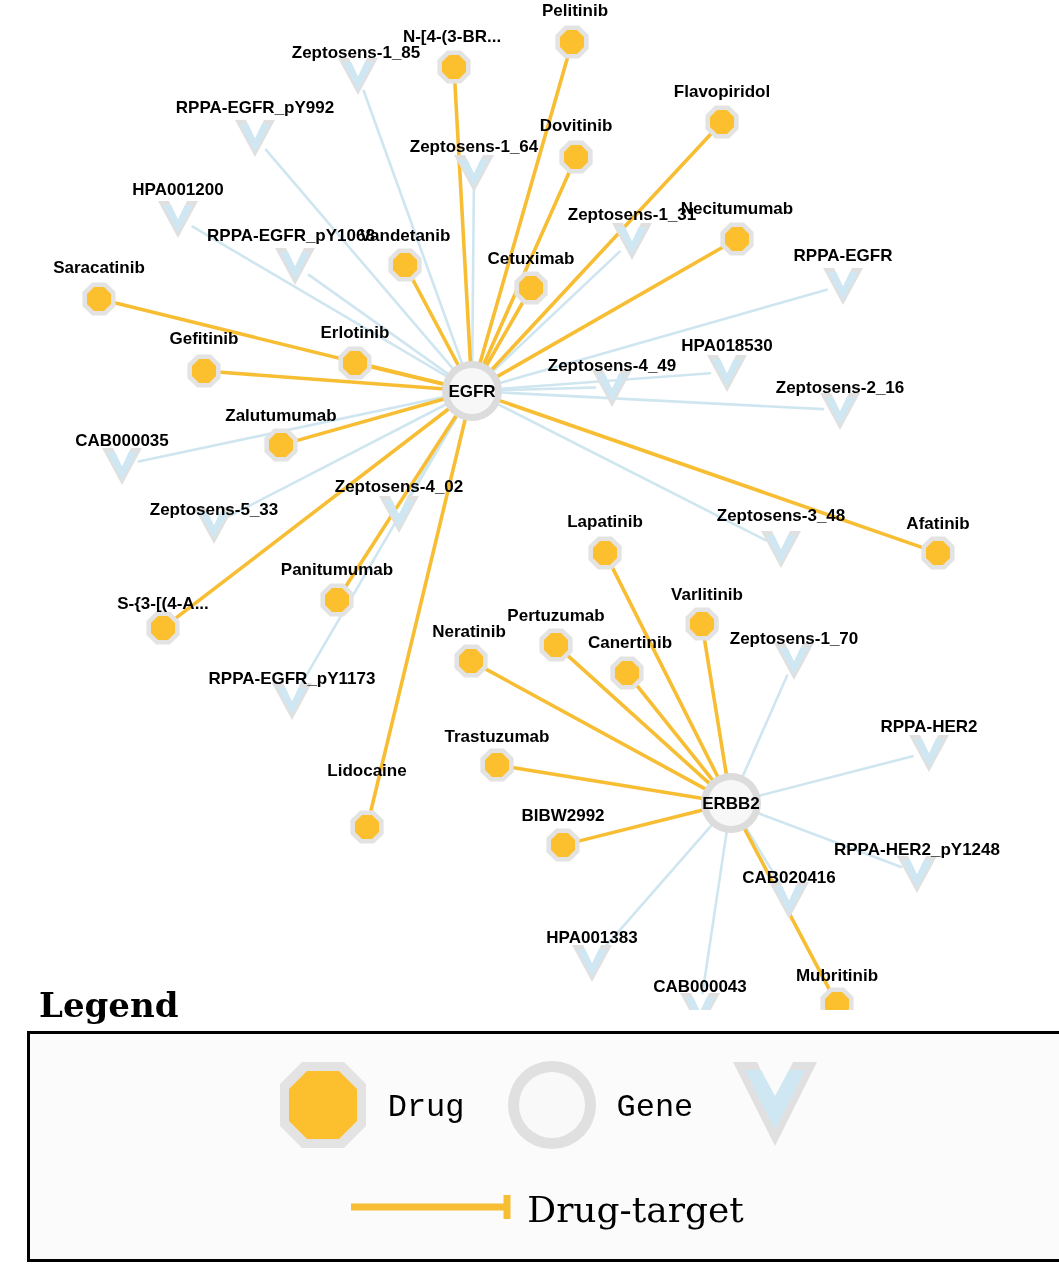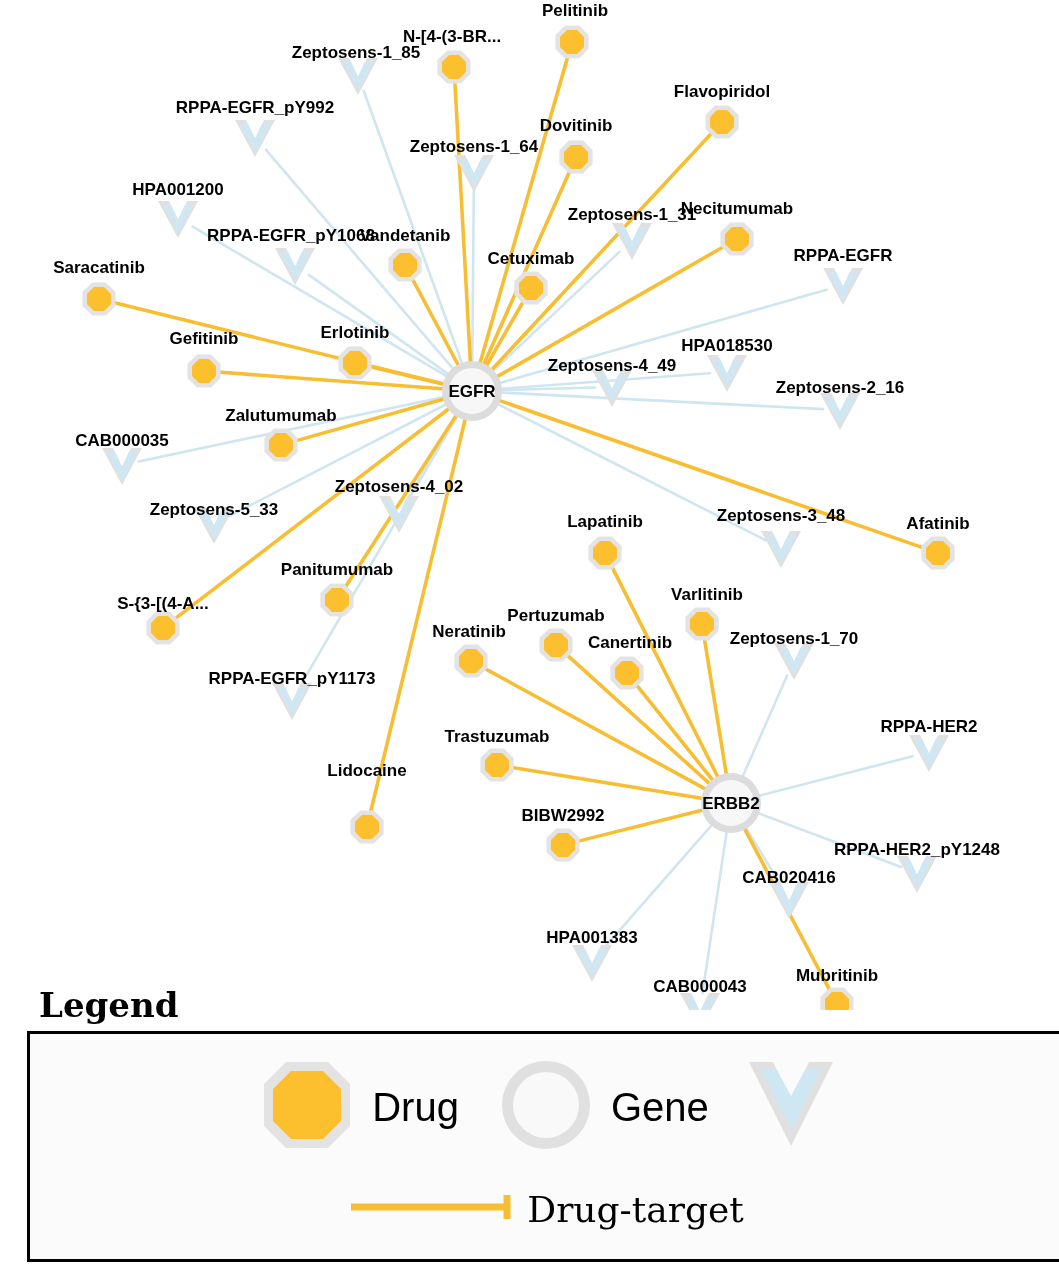--- a/index.html
+++ b/index.html
@@ -58,22 +58,22 @@
     align-items: center;
     justify-content: center;
     gap: 6px;
   }
   .legend-item {
     display: flex;
     align-items: center;
     gap: 10px;
   }
   .legend-item .lbl {
-    font-family: Liberation Sans, sans-serif;
-    font-size: 40px;
+    font-family: Liberation Mono, monospace;
+    font-size: 32px;
     color: #000;
   }
   .legend-row2 {
     position: absolute;
     top: 140px;
     left: 0;
     width: 100%;
     height: 70px;
     display: flex;
     align-items: center;

